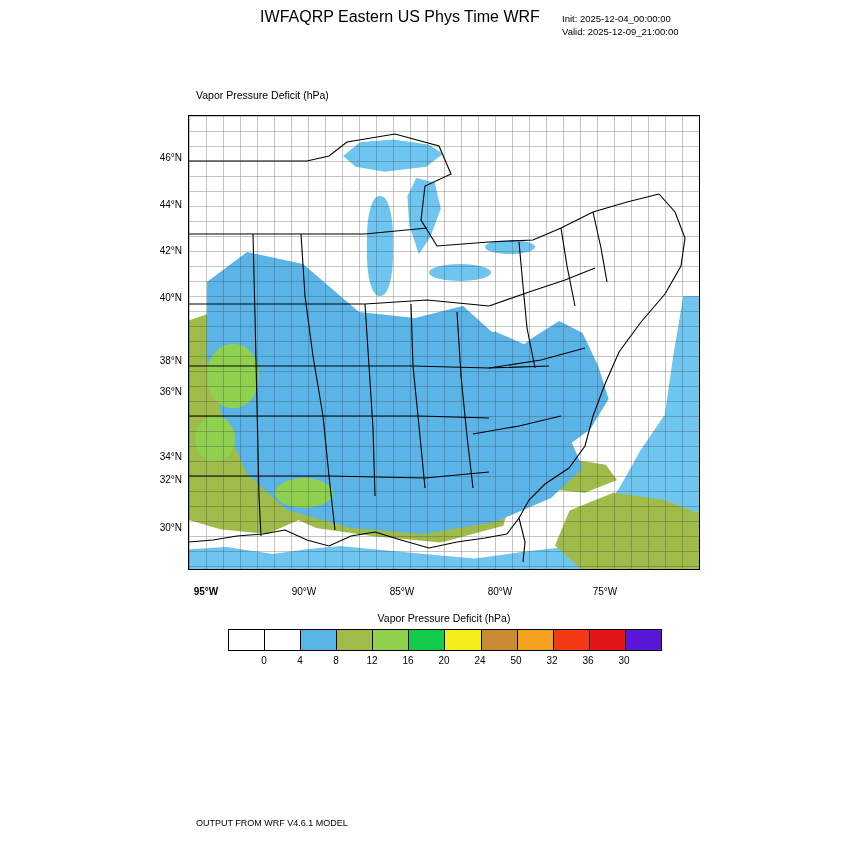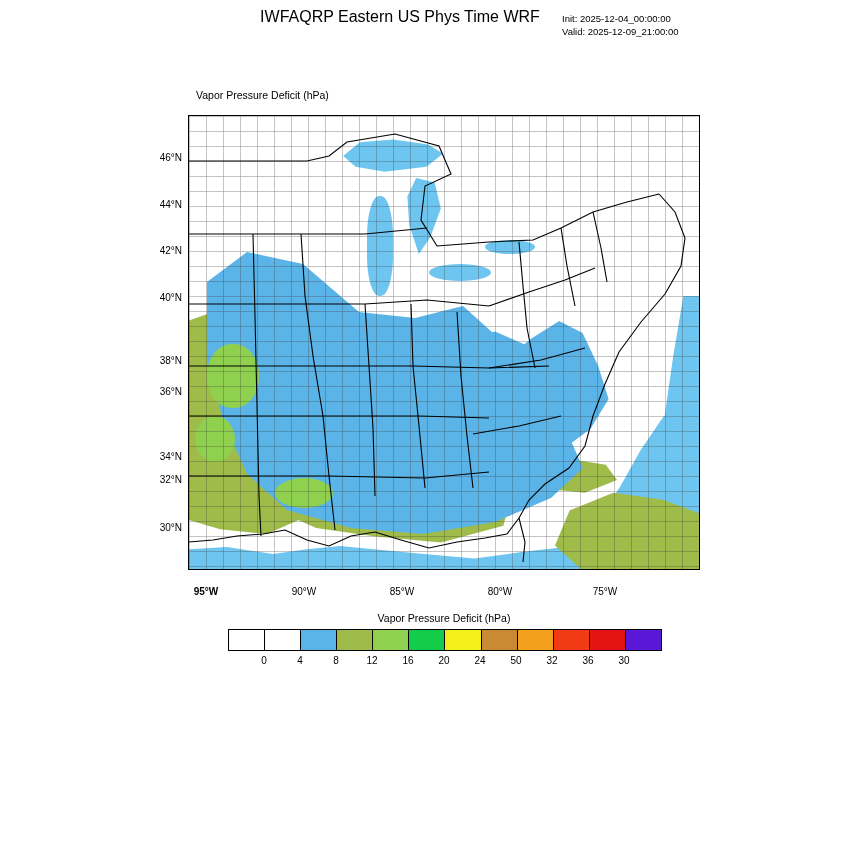--- a/index.html
+++ b/index.html
@@ -180,13 +180,14 @@
   <div class="cb-tick" style="left:165px;">16</div>
   <div class="cb-tick" style="left:201px;">20</div>
   <div class="cb-tick" style="left:237px;">24</div>
   <div class="cb-tick" style="left:273px;">50</div>
   <div class="cb-tick" style="left:309px;">32</div>
   <div class="cb-tick" style="left:345px;">36</div>
   <div class="cb-tick" style="left:381px;">30</div>
 </div>
 
 <div class="footer">
+  <div>OUTPUT FROM WRF V4.6.1 MODEL</div>
 </div>
 
 </body></html>

